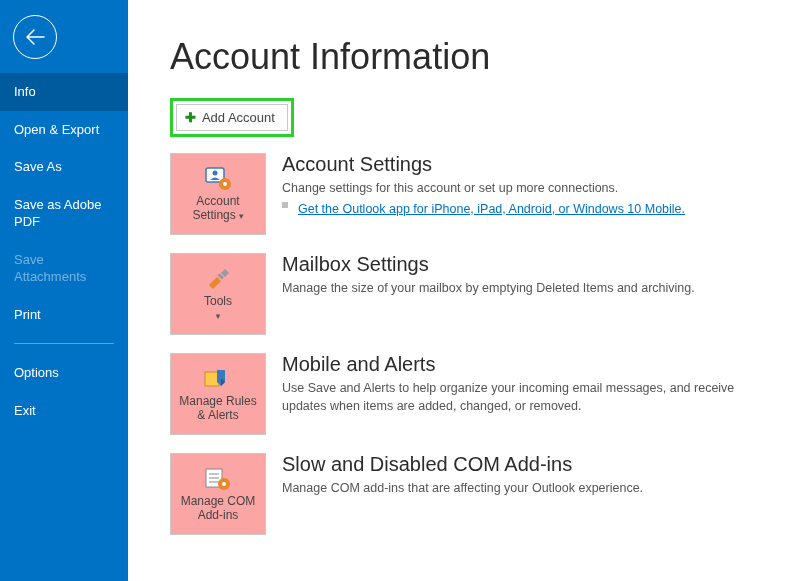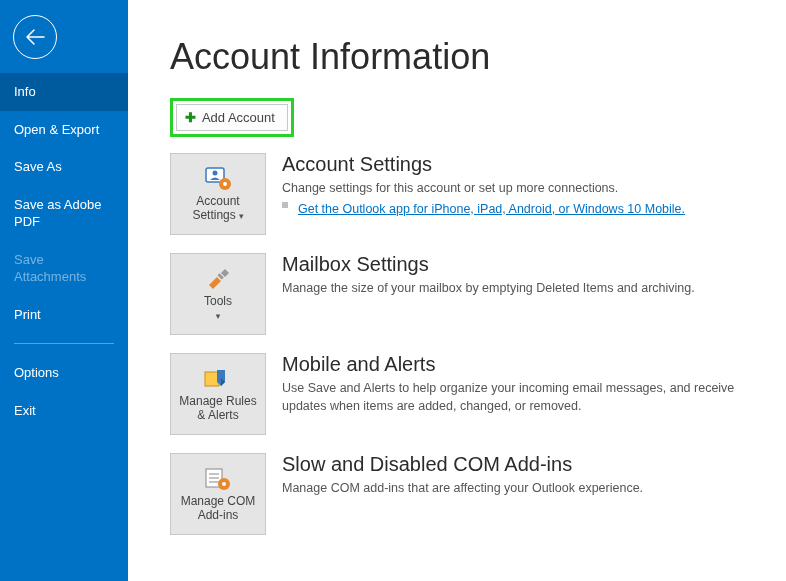--- a/index.html
+++ b/index.html
@@ -86,21 +86,21 @@
     border: 1px solid #c8c8c8;
     display: flex;
     flex-direction: column;
     align-items: center;
     justify-content: center;
     gap: 2px;
     font-size: 12px;
     text-align: center;
     color: #444;
     cursor: pointer;
-    background: #e5e5e5;
+    background: #fca5a5;
     flex-shrink: 0;
   }
   .tile-icon { width: 30px; height: 26px; display:flex; align-items:center; justify-content:center; }
   .tile-label { line-height: 1.2; padding: 0 4px; }
   .chevron { font-size: 9px; color: #555; }
   .section-text { flex: 1; }
   .section-title {
     font-size: 20px;
     font-weight: 400;
     color: #2b2b2b;

